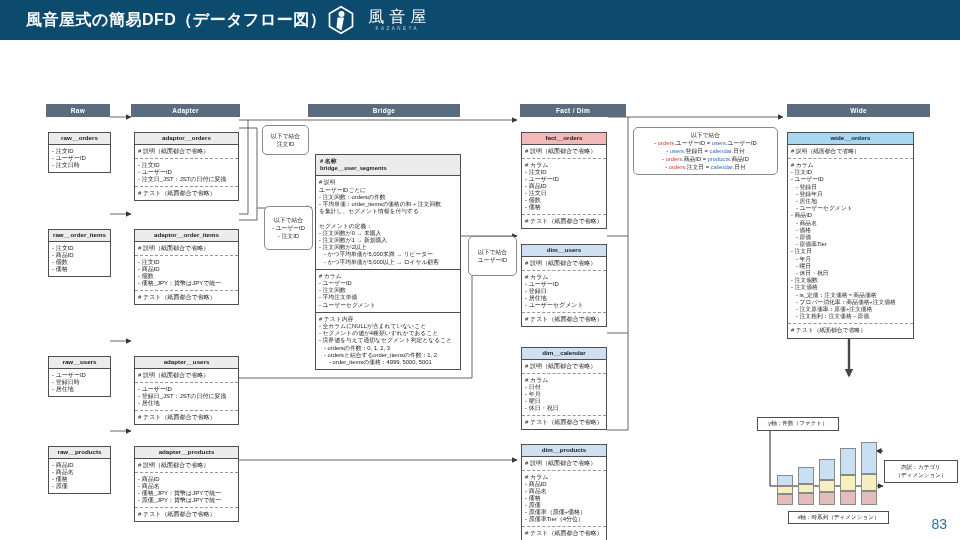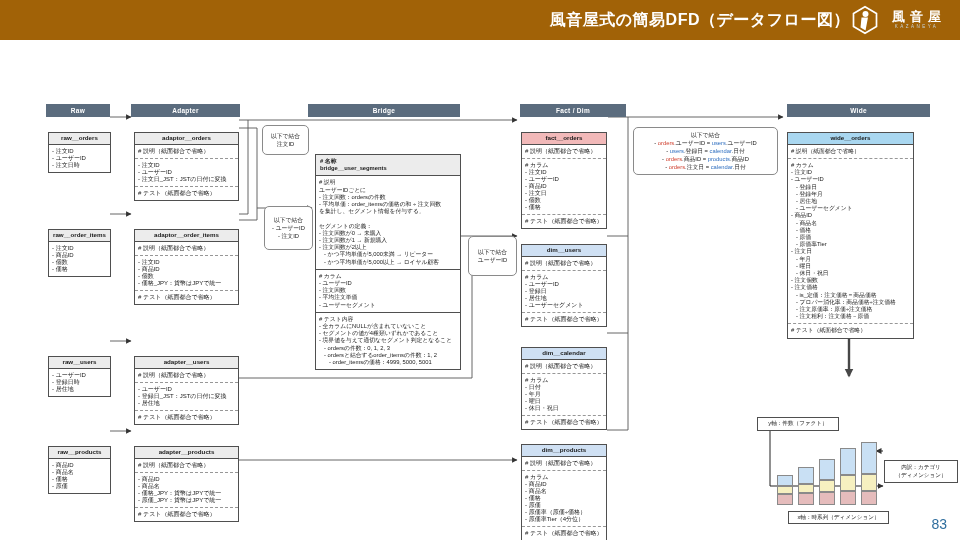--- a/index.html
+++ b/index.html
@@ -1,23 +1,23 @@
 <!DOCTYPE html>
 <html><head>
 <meta charset="utf-8">
 <style>
   *{box-sizing:border-box;margin:0;padding:0}
   html,body{width:960px;height:540px;overflow:hidden;background:#fff;
     font-family:"Liberation Sans","DejaVu Sans",sans-serif;position:relative}
-  .topbar{position:absolute;left:0;top:0;width:960px;height:40px;background:#a16207;
-    display:flex;align-items:center;justify-content:flex-end;padding:0 14px 0 26px;z-index:5}
+  .topbar{position:absolute;left:0;top:0;width:960px;height:40px;background:#0c4a6e;
+    display:flex;align-items:center;justify-content:flex-start;padding:0 14px 0 26px;z-index:5}
   .slide-title{color:#fff;font-size:16px;font-weight:bold;letter-spacing:.5px}
   .logo{display:flex;align-items:center;gap:7px}
   .logo-texts{display:flex;flex-direction:column;align-items:center;line-height:1}
-  .logo-main{color:#fff;font-size:13px;font-weight:bold;letter-spacing:5px;text-indent:5px}
+  .logo-main{color:#fff;font-size:16px;font-weight:normal;letter-spacing:5px;text-indent:5px}
   .logo-sub{color:#c7d4db;font-size:4.5px;letter-spacing:2.5px;margin-top:2px}
   .stage{position:absolute;left:0;top:40px;width:960px;height:500px}
   .colhead{position:absolute;height:13px;background:#5b6c7e;color:#fff;font-size:6.5px;font-weight:bold;
     display:flex;align-items:center;justify-content:center;z-index:2;letter-spacing:.3px}
   .table-box{position:absolute;background:#fff;border:1px solid #4f4f4f;font-size:6px;color:#1a1a1a;
     z-index:2;overflow:hidden}
   .tb-title{font-weight:bold;text-align:center;padding:2px 1px;border-bottom:1px solid #4f4f4f;
     font-size:6.2px;background:#eaeaea;line-height:1.1}
   .tb-title.plain{background:#ececec}
   .tb-title.fact{background:#f2b9b9}

